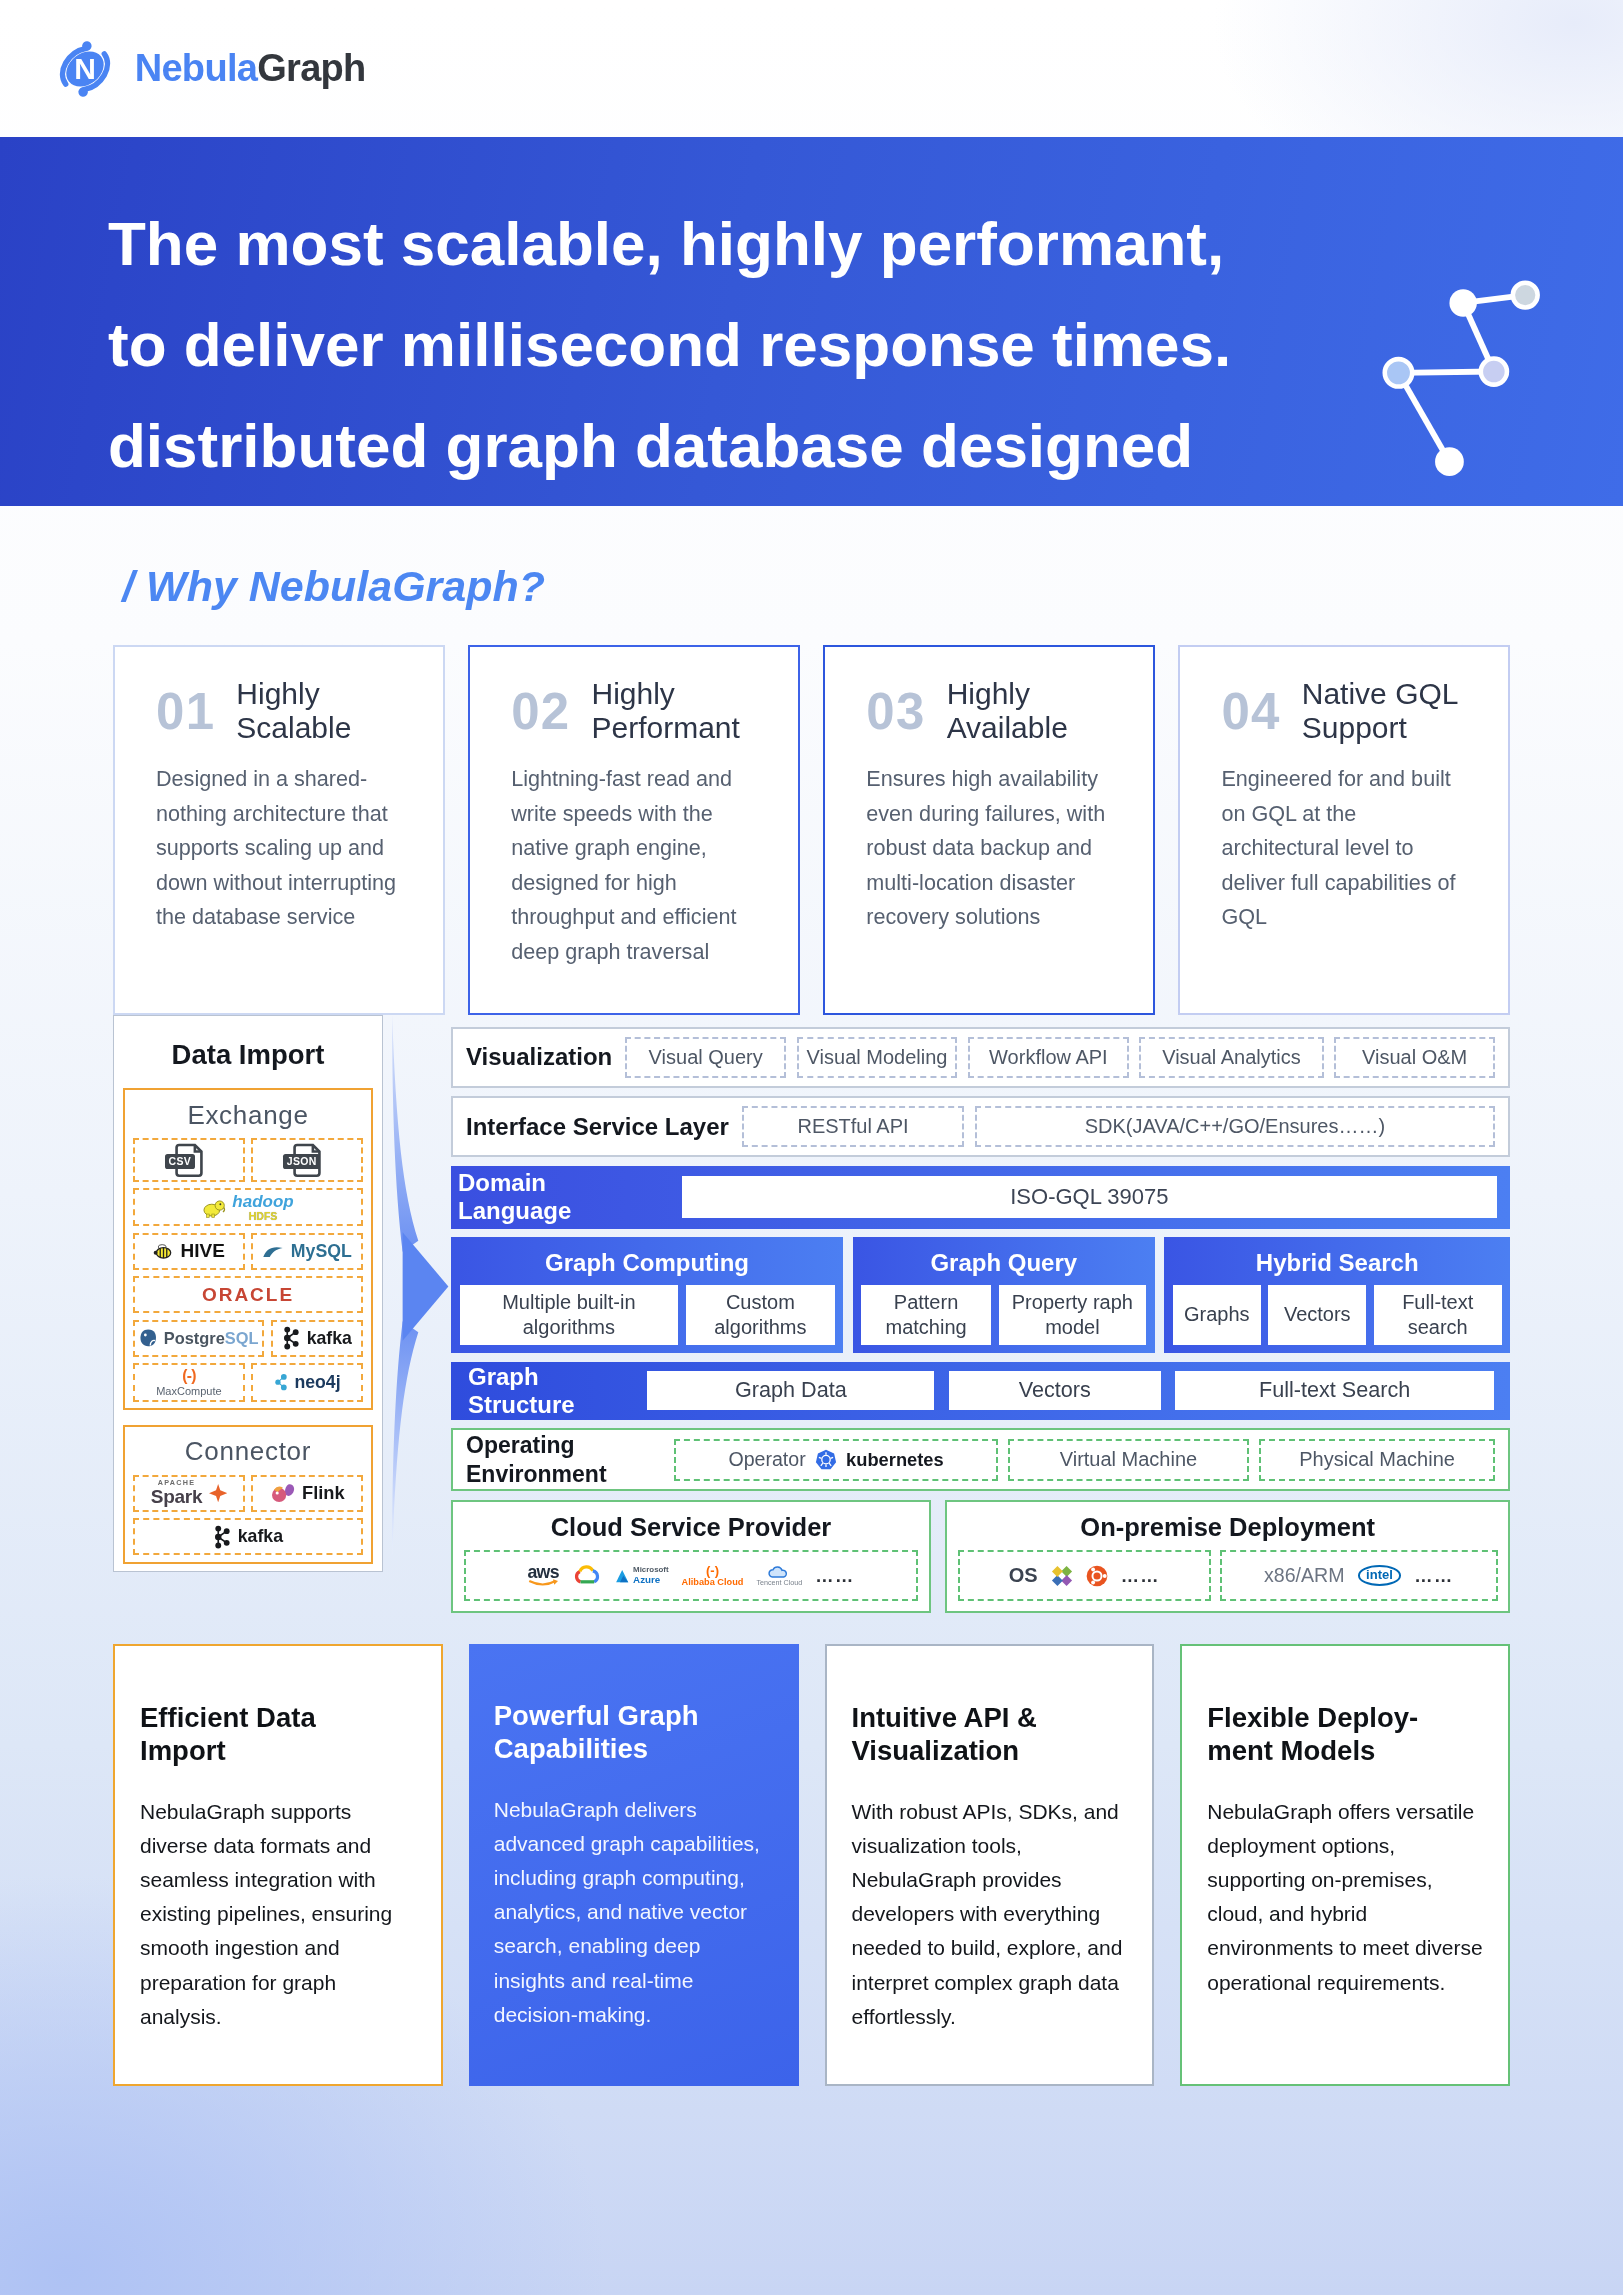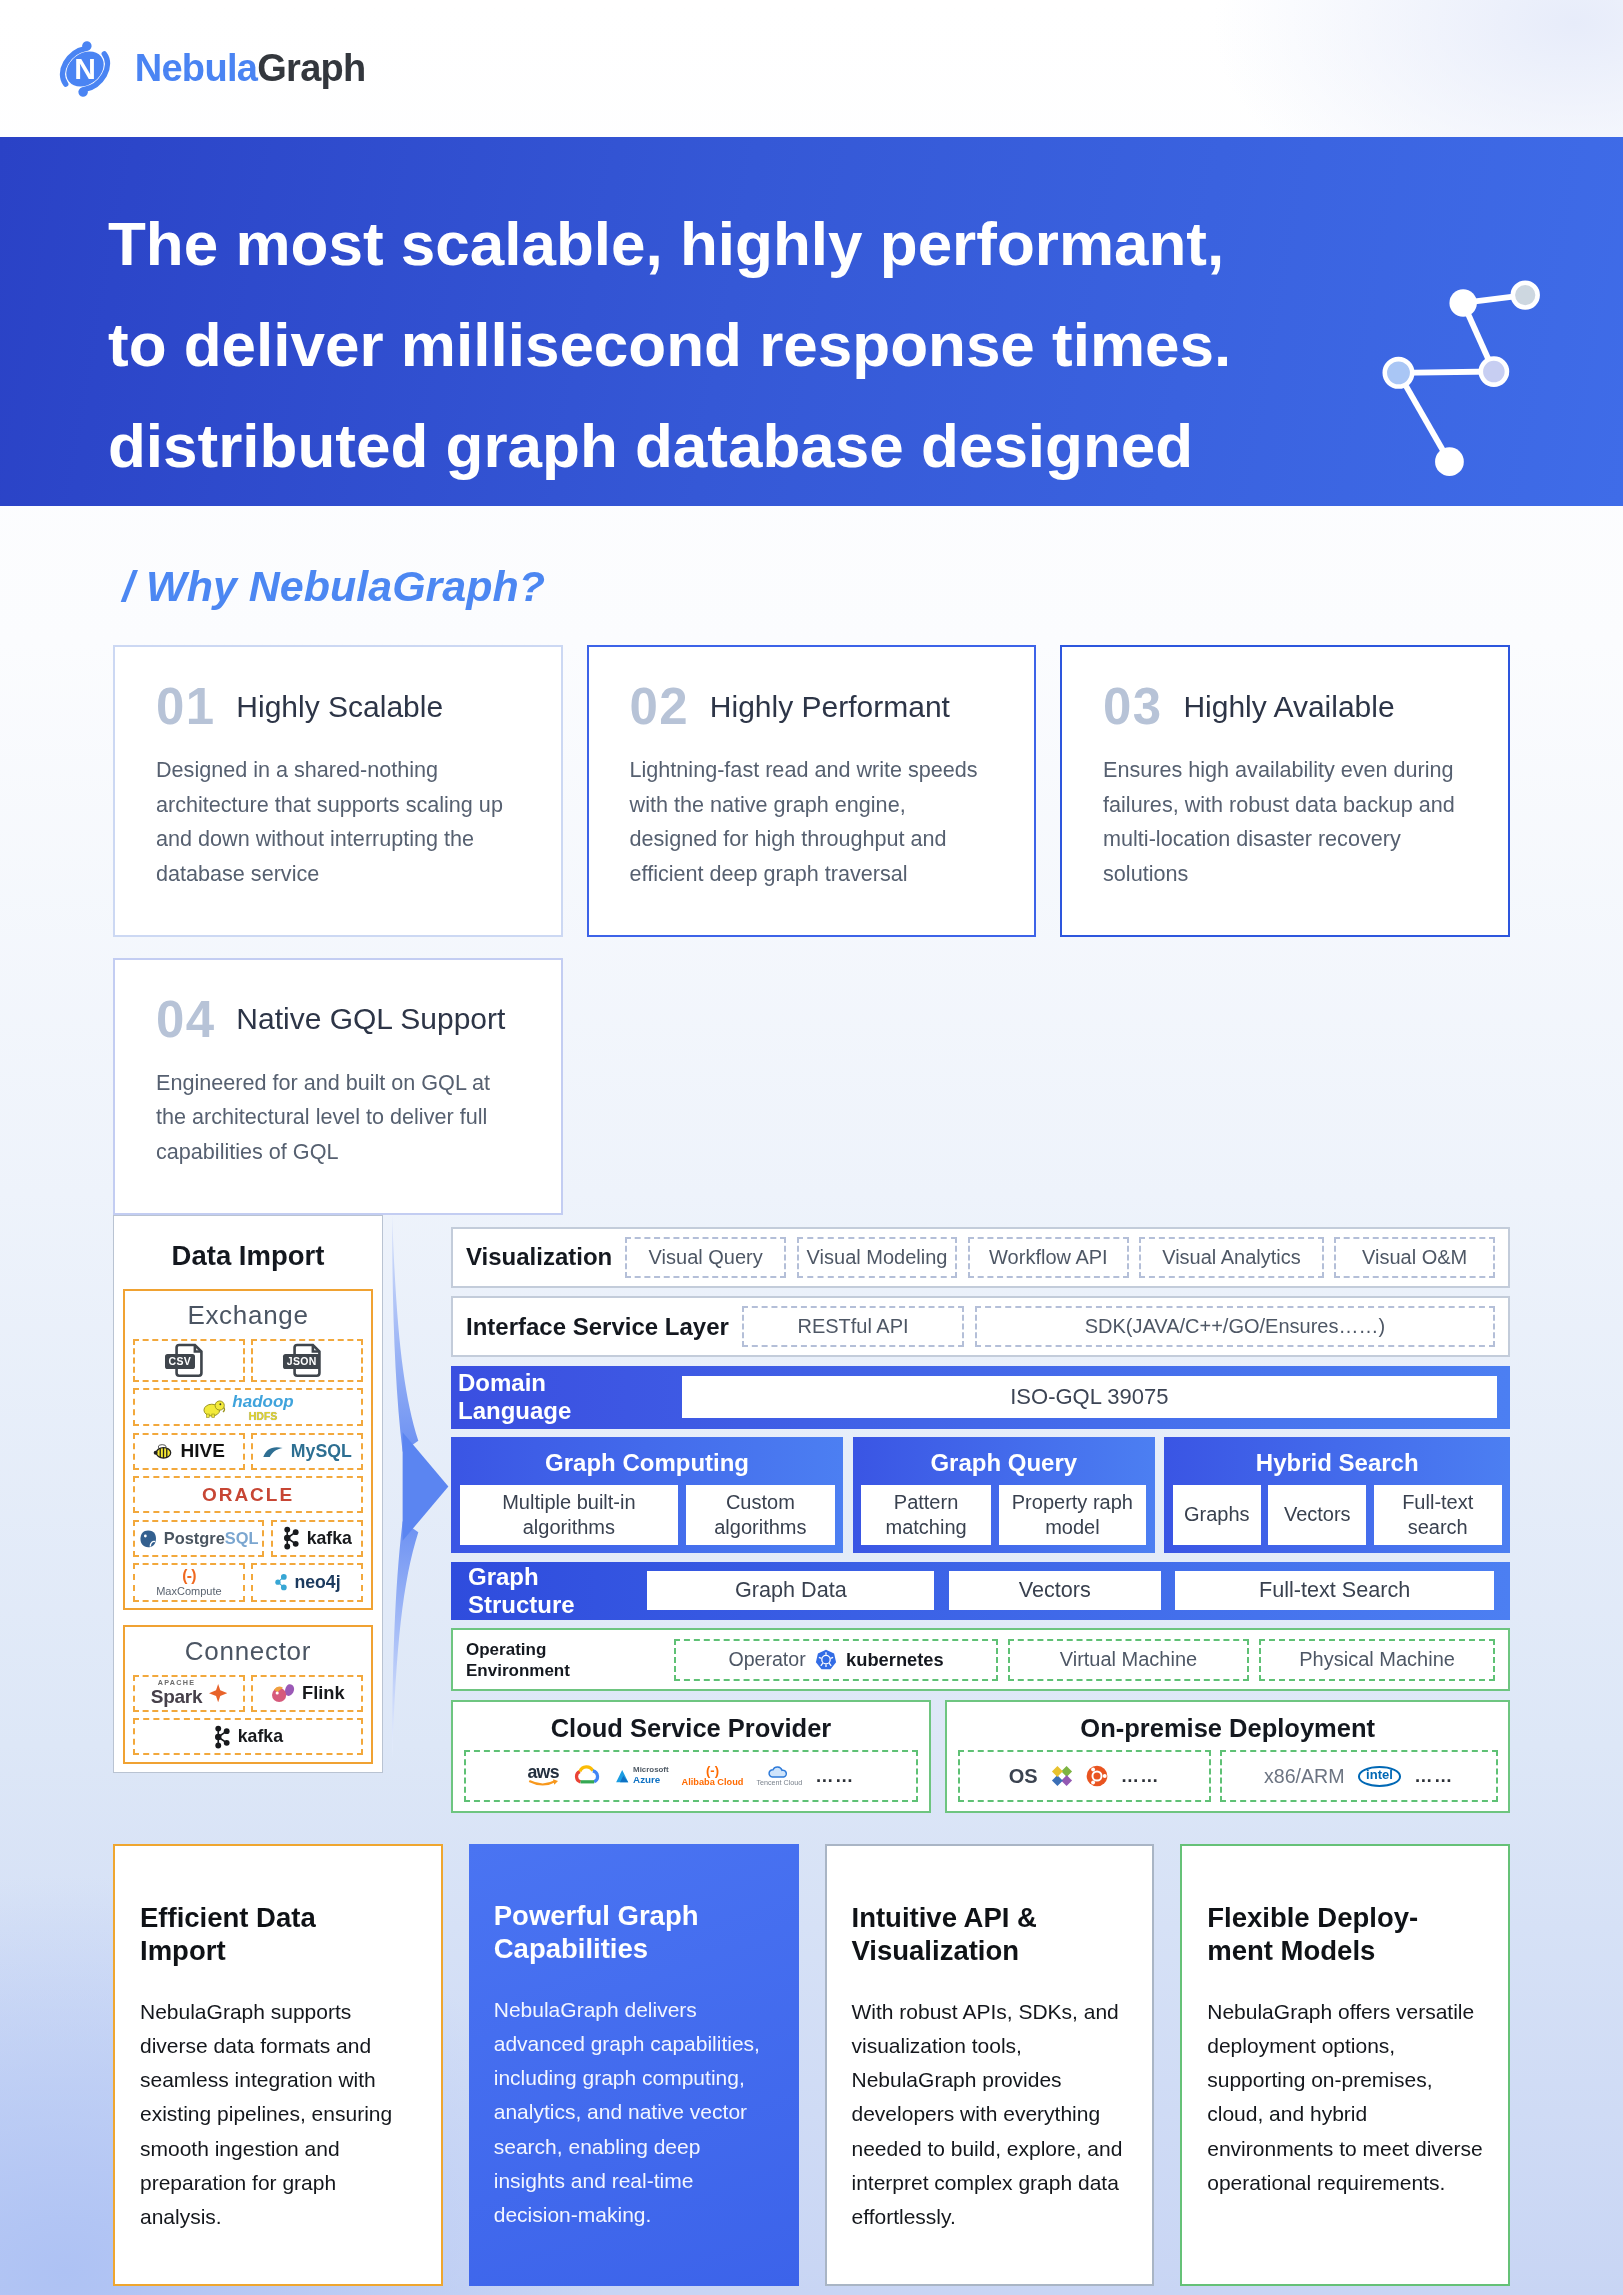--- a/index.html
+++ b/index.html
@@ -26,21 +26,21 @@
   .hero-text{position:absolute;left:108px;top:56px;color:#fff;font-size:62px;font-weight:800;line-height:1.63;letter-spacing:0px;white-space:nowrap;}
   .hero-graph{position:absolute;right:54px;top:110px;}
 
   
   .content{padding:0 113px;box-sizing:border-box;}
   .section-heading{font-size:43px;font-weight:800;font-style:italic;color:#4c87f2;letter-spacing:0;}
   .h-why{margin:56px 0 34px 9.2px;}
   .h-overview{margin:46px 0 37px 9.2px;}
 
   
-  .why-grid{display:grid;grid-template-columns:1fr 1fr 1fr;column-gap:23.6px;row-gap:21px;}
+  .why-grid{display:grid;grid-template-columns:1fr 1fr 1fr 1fr;column-gap:23.6px;row-gap:21px;}
   .why-card{background:#ffffff;border:2px solid #ccd8f3;box-sizing:border-box;padding:30px 41px 22px;}
   .why-card.c2{border-color:#3d63e8;}
   .why-card.c3{border-color:#2d56dd;}
   .why-card.c4{border-color:#c3cdf2;}
   .why-card.row1{min-height:226px;}
   .why-card.row2{min-height:190px;}
   .why-head{display:flex;align-items:center;gap:21px;}
   .why-num{font-size:51px;font-weight:800;color:#b7c3d7;letter-spacing:1.3px;}
   .why-title{font-size:30px;font-weight:400;color:#2d3547;}
   .why-body{margin-top:17px;font-size:21.6px;color:#566070;line-height:1.6;}
@@ -73,21 +73,21 @@
   .engine-title{color:#fff;font-size:24px;font-weight:800;text-align:center;margin:5.2px 0 7.9px;}
   .engine-boxes{display:flex;gap:7.9px;flex:1;}
   .white-box{background:#fff;flex:1;display:flex;align-items:center;justify-content:center;text-align:center;font-size:20px;color:#39414f;line-height:1.25;padding:2.6px 3.9px;box-sizing:border-box;}
   .wb-wide{flex:1.5;} .wb-prop{flex:1.15;} .wb-graphs{flex:0.8;} .wb-vec{flex:0.9;} .wb-fts{flex:1.2;}
   .row-str{height:58px;background:linear-gradient(90deg,#2f4cdd,#4c7ff2);display:flex;align-items:center;gap:14.4px;padding:0 15.7px 0 17px;}
   .str-label{font-size:24px;font-weight:800;color:#fff;width:165px;flex:none;}
   .str-boxes{flex:1;display:flex;gap:14.4px;height:39px;}
   .str-boxes .white-box{font-size:21.6px;}
   .sb1{flex:1.3;} .sb2{flex:0.95;} .sb3{flex:1.45;}
   .row-op{height:63px;border:2px solid #6ec580;background:#fff;display:flex;align-items:center;gap:14.4px;padding:0 13px;}
-  .op-label{font-size:17px;font-weight:800;color:#14181f;width:194px;flex:none;line-height:1.25;white-space:pre-line;}
+  .op-label{font-size:23px;font-weight:800;color:#14181f;width:194px;flex:none;line-height:1.25;white-space:pre-line;}
   .op-items{flex:1;display:flex;gap:10.5px;height:42px;}
   .dash-green{border:2px dashed #5fc175;display:flex;align-items:center;justify-content:center;gap:9.2px;font-size:20px;color:#4e5765;box-sizing:border-box;}
   .og1{flex:1.35;} .og2{flex:1;} .og3{flex:0.98;}
   .row-dep{height:113px;display:flex;gap:14.4px;}
   .dep-box{border:2px solid #6ec580;background:#fff;box-sizing:border-box;padding:5.2px 10.5px 9.2px;display:flex;flex-direction:column;}
   .dep-cloud{flex:0.86;} .dep-onprem{flex:1.02;}
   .dep-title{font-size:25.5px;font-weight:800;color:#14181f;text-align:center;margin:6.5px 0 7.9px;}
   .dep-dash-row{flex:1;display:flex;gap:9.2px;}
   .logos-row{flex:1;padding:0 7.9px;gap:13px;}
 

